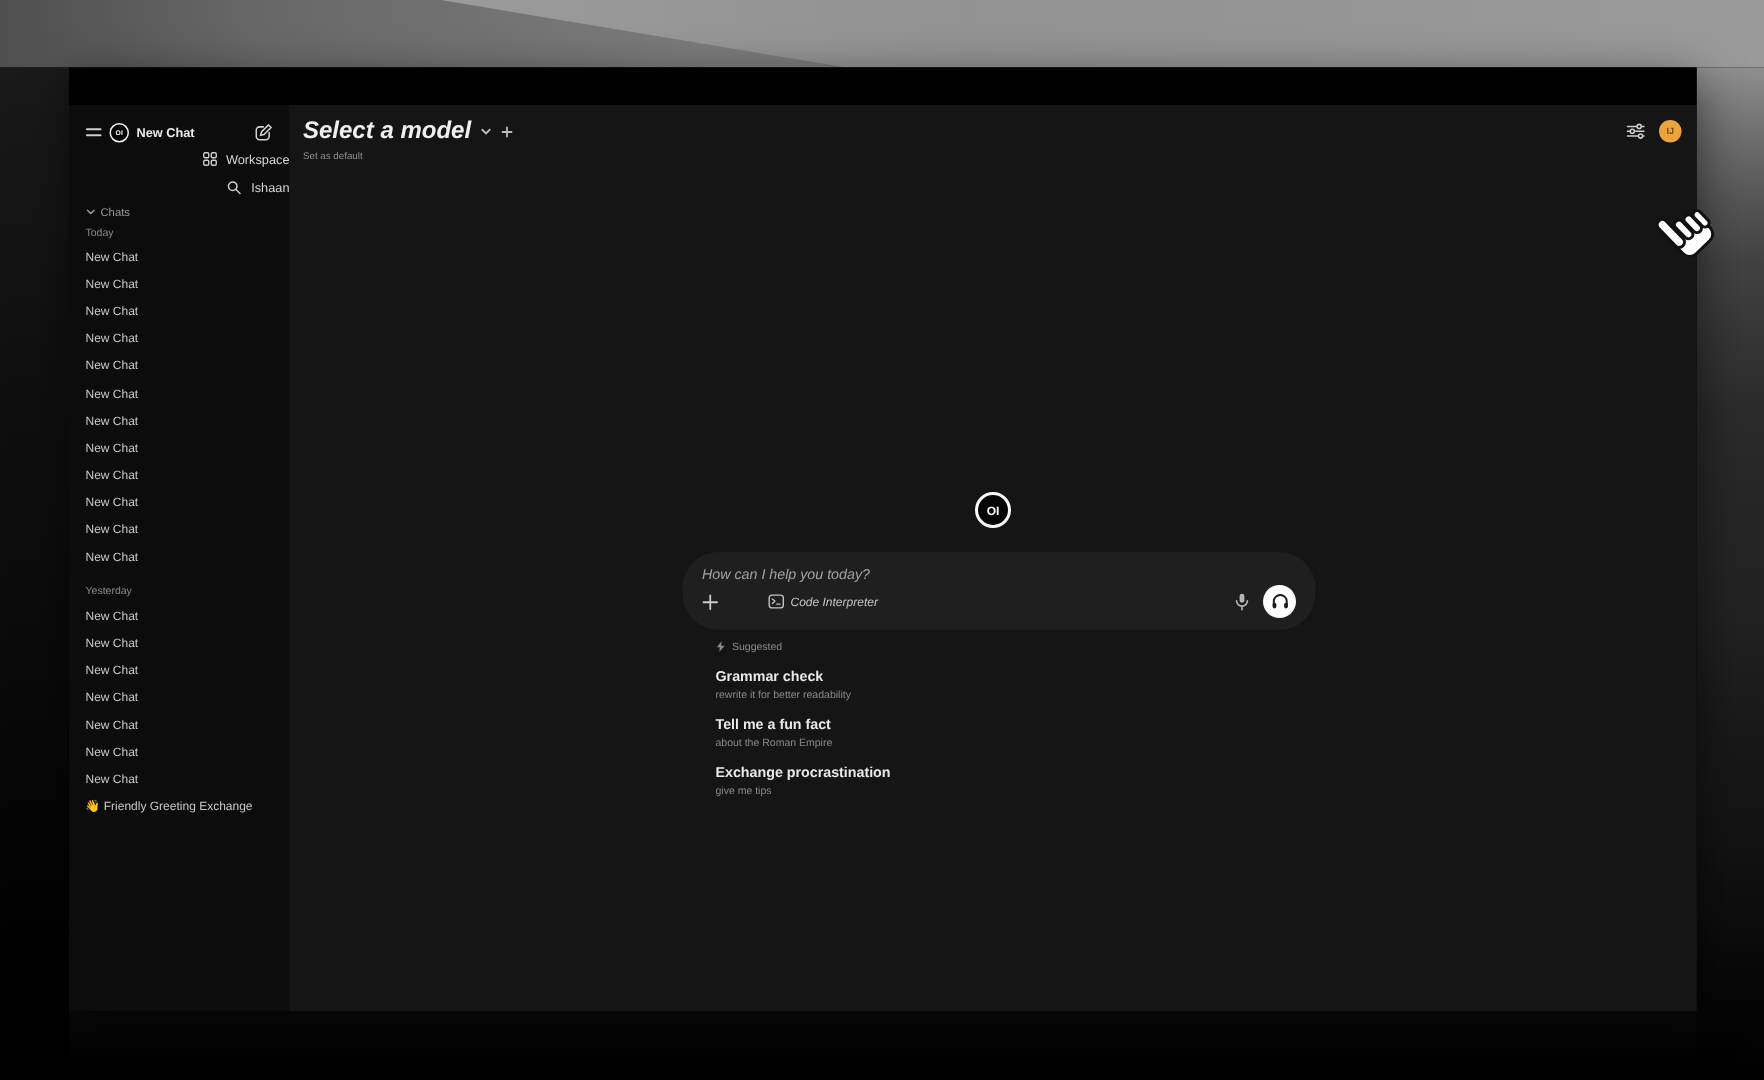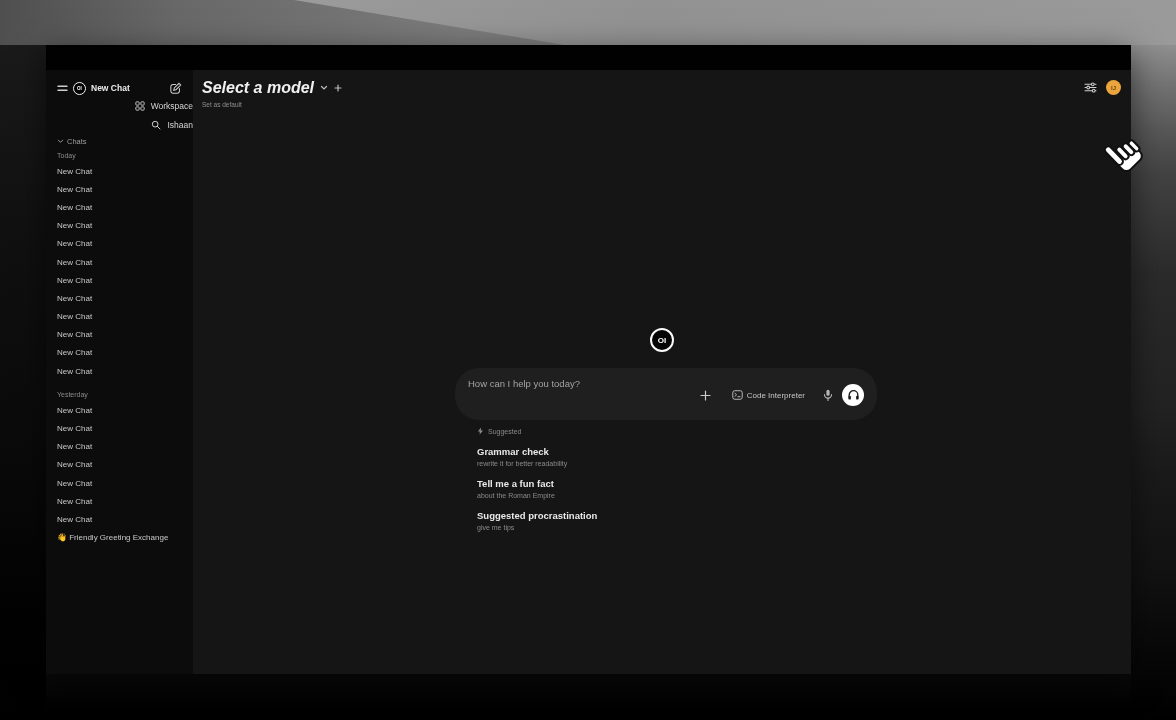--- a/index.html
+++ b/index.html
@@ -50,21 +50,21 @@
   .avatar { width:15px; height:15px; border-radius:50%; background:#ECA43C; display:flex; align-items:center; justify-content:center;
     font-size:6px; font-weight:bold; color:#6b4a12; cursor:pointer; }
 
   .hello-row { position:absolute; top:258px; left:50%; transform:translateX(-50%);
     display:flex; align-items:center; gap:10px; white-space:nowrap; }
   .hello-logo { width:24px; height:24px; border-radius:50%; background:#050505; border:2.5px solid #fafafa;
     display:flex; align-items:center; justify-content:center; color:#fff; font-size:8px; font-weight:bold; }
   .hello-text { font-size:19px; font-weight:500; color:#f3f3f3; letter-spacing:.2px; }
 
   .composer { position:absolute; left:262px; top:298px; width:422px; height:52px;
-    background:#1f1f1f; border-radius:24px; padding:10px 13px 8px 13px; display:flex; flex-direction:row; justify-content:space-between; }
+    background:#1f1f1f; border-radius:24px; padding:10px 13px 8px 13px; display:flex; flex-direction:column; justify-content:space-between;font-style:italic; }
   .composer-placeholder { font-size:9.5px; color:#a3a3a3; }
   .composer-row { display:flex; align-items:center; gap:9px; }
   .chip { display:flex; align-items:center; gap:4px; font-size:8px; color:#c6c6c6; cursor:pointer; }
   .voice-btn { width:22px; height:22px; border-radius:50%; background:#fff; display:flex; align-items:center; justify-content:center; cursor:pointer; }
 
   .suggested { position:absolute; left:284px; top:356px; width:380px; }
   .suggested-head { display:flex; align-items:center; gap:4px; height:10px; font-size:7px; color:#8a8a8a; }
   .prompt { margin-top:10px; cursor:pointer; }
   .prompt-title { font-size:9.5px; font-weight:bold; color:#e9e9e9; line-height:12px; }
   .prompt-sub { font-size:7px; color:#8a8a8a; line-height:9px; margin-top:1px; }
@@ -262,21 +262,21 @@
         </div>
 
         <div class="composer">
           <div class="composer-placeholder">How can I help you today?</div>
           <div class="composer-row">
             <span class="icon">
               <svg width="11" height="11" viewBox="0 0 11 11">
                   <path d="M5.5 1v9M1 5.5h9" stroke="#cbcbcb" stroke-width="1.2" stroke-linecap="round"></path>
                 </svg>
             </span>
-            <span class="chip" style="margin-left:12px">
+            <span class="chip" style="margin-left:24px">
               <span class="icon">
                 <svg width="11" height="10" viewBox="0 0 12 11" fill="none" stroke="#c6c6c6" stroke-width="1">
                   <rect x="0.8" y="0.8" width="10.4" height="9.4" rx="2.2"></rect>
                   <path d="M3.2 3.6l1.8 1.7-1.8 1.7" stroke-linecap="round" stroke-linejoin="round"></path>
                   <path d="M6.4 7.4h2.4" stroke-linecap="round"></path>
                 </svg>
               </span>
               <span>Code Interpreter</span>
             </span>
             <span class="spacer"></span>
@@ -314,21 +314,21 @@
                 <div class="prompt-title">Grammar check</div>
                 <div class="prompt-sub">rewrite it for better readability</div>
               </div>
 
               <div class="prompt">
                 <div class="prompt-title">Tell me a fun fact</div>
                 <div class="prompt-sub">about the Roman Empire</div>
               </div>
 
               <div class="prompt">
-                <div class="prompt-title">Suggested procrastination</div>
+                <div class="prompt-title">Exchange procrastination</div>
                 <div class="prompt-sub">give me tips</div>
               </div>
             </div>
         </div>
       </div>
 
     </div>
   </div>
 
   <svg class="cursor" viewBox="0 0 48 48" style="overflow:visible">

